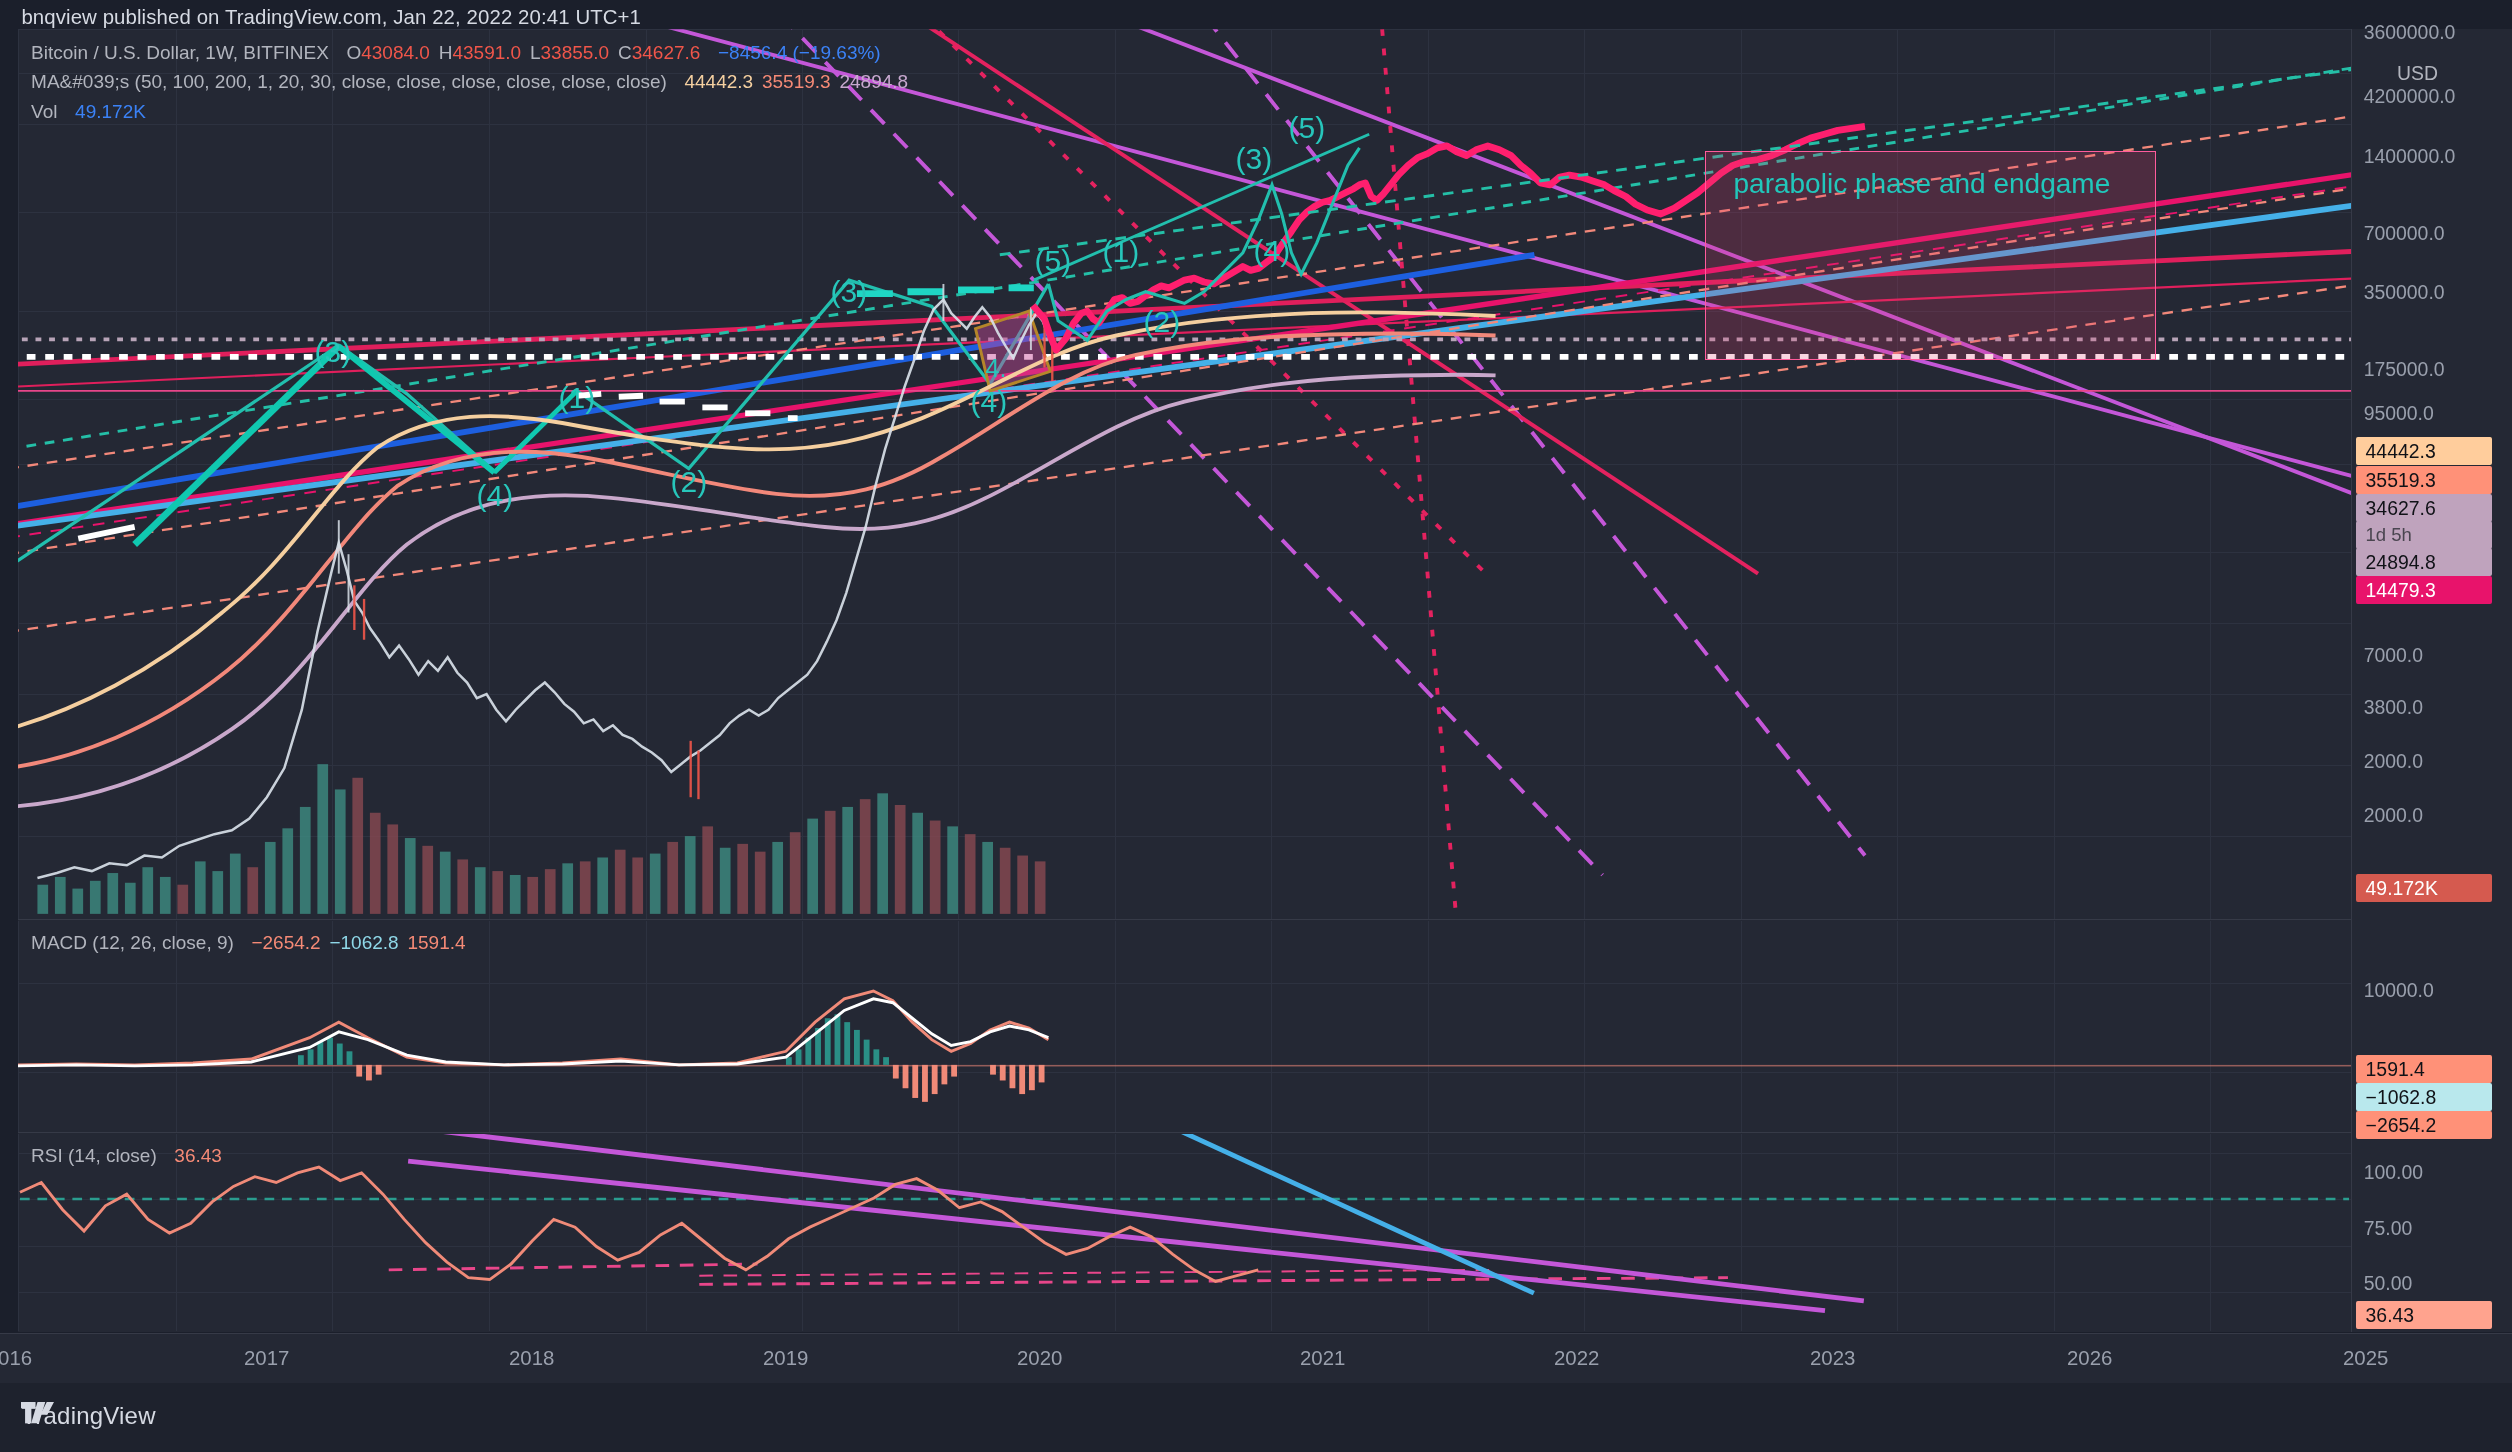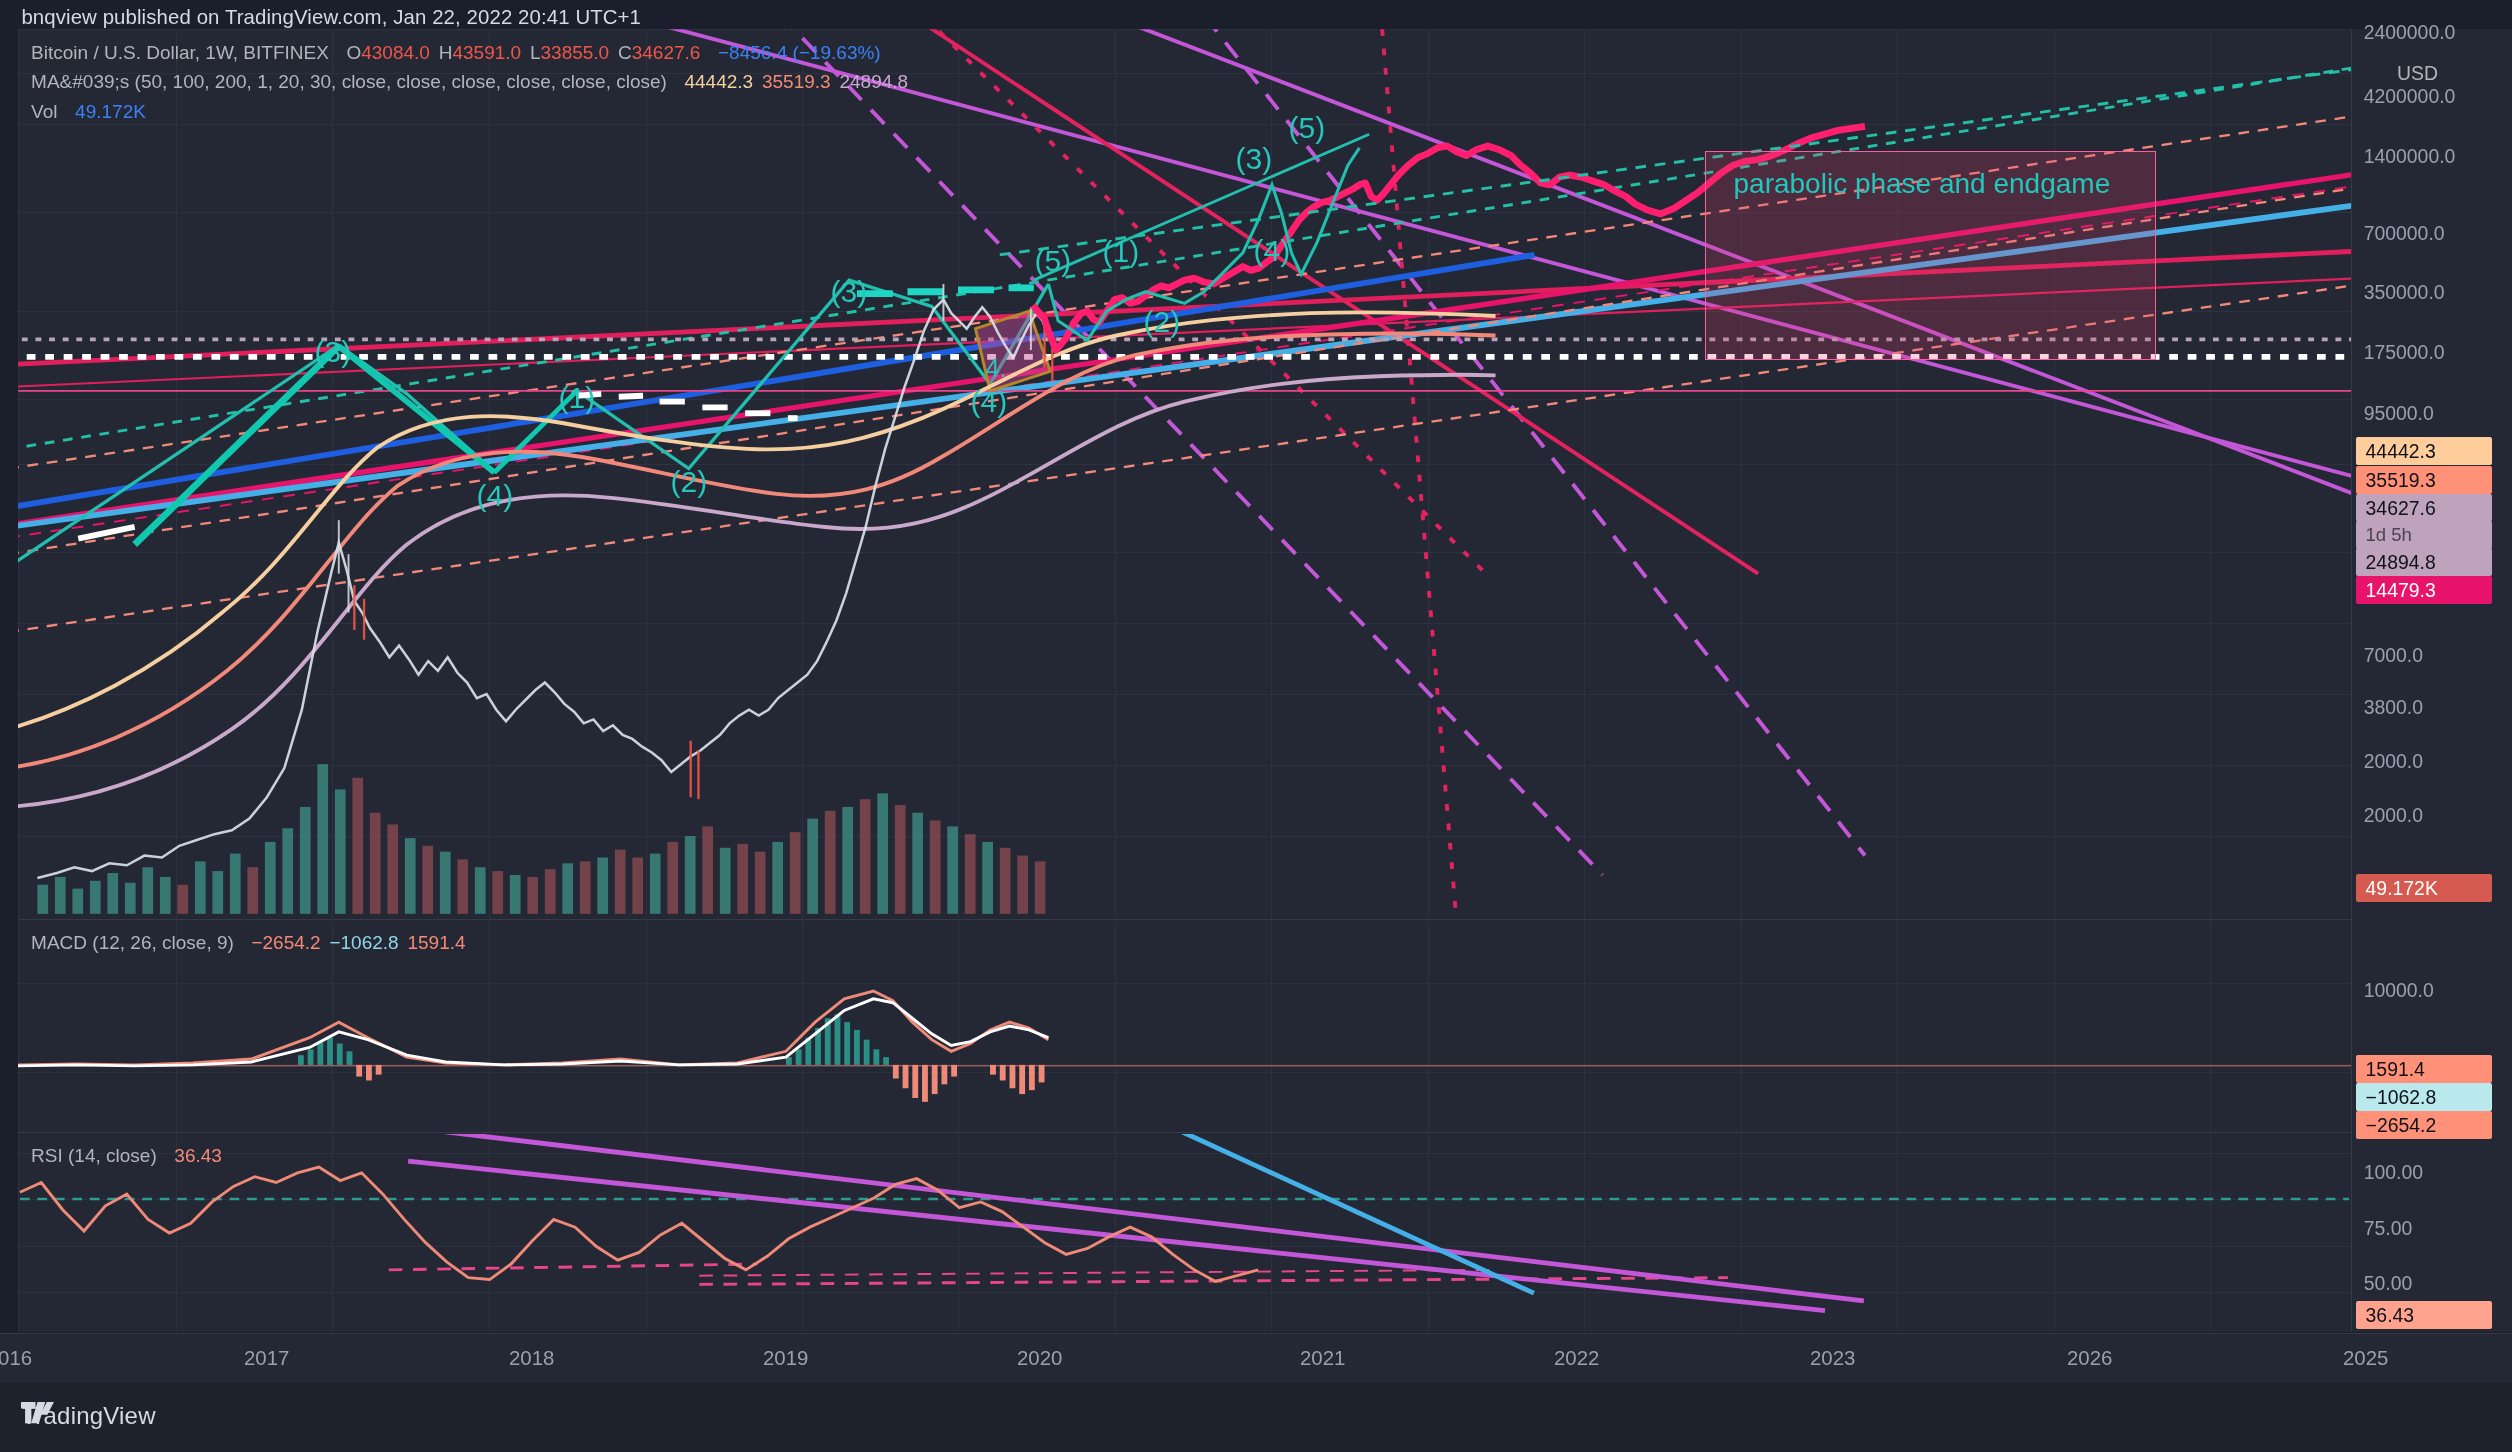--- a/index.html
+++ b/index.html
@@ -464,27 +464,27 @@
       </svg>
 
       <div class="legend" id="leg-rsi">
         <span class="lg-title">RSI (14, close)</span><span class="lg-sep"></span><span class="lg-sep"></span><span class="lg-sal">36.43</span>
       </div>
     </div>
   </div>
 
   <div class="scale">
 
-    <div class="scale-lbl" style="top:-7.8px">2400000.0</div>
+    <div class="scale-lbl" style="top:-7.8px">3600000.0</div>
     <div class="tag-usd">USD</div>
     <div class="scale-lbl" style="top:56px">4200000.0</div>
     <div class="scale-lbl" style="top:116px">1400000.0</div>
     <div class="scale-lbl" style="top:193px">700000.0</div>
     <div class="scale-lbl" style="top:252px">350000.0</div>
-    <div class="scale-lbl" style="top:312px">175000.0</div>
+    <div class="scale-lbl" style="top:329px">175000.0</div>
     <div class="scale-lbl" style="top:373px">95000.0</div>
 
     <div class="tag wide" style="top:408px;background:#ffcd9c;color:#101217">44442.3</div>
     <div class="tag wide" style="top:437px;background:#ff9178;color:#101217">35519.3</div>
     <div class="tag wide" style="top:465px;background:#bfa3bd;color:#101217">34627.6</div>
     <div class="tag wide" style="top:492px;background:#bfa3bd;color:#4a4550;font-size:18.5px">1d  5h</div>
     <div class="tag wide" style="top:519px;background:#bfa3bd;color:#101217">24894.8</div>
     <div class="tag wide" style="top:547px;background:#e8136b;color:#ffffff">14479.3</div>
 
     <div class="scale-lbl" style="top:615px">7000.0</div>

